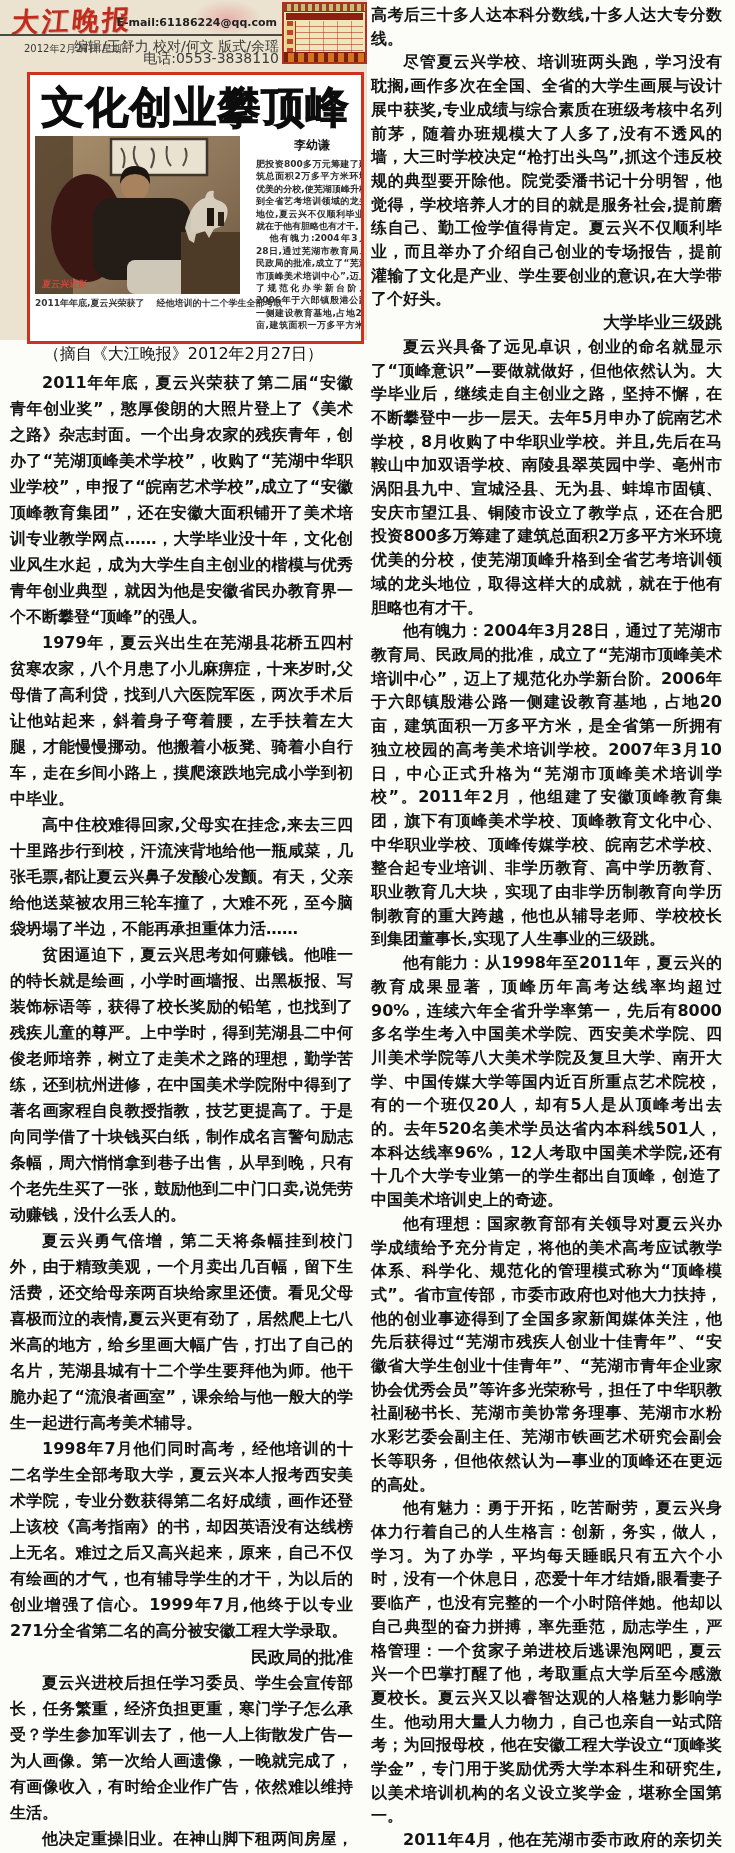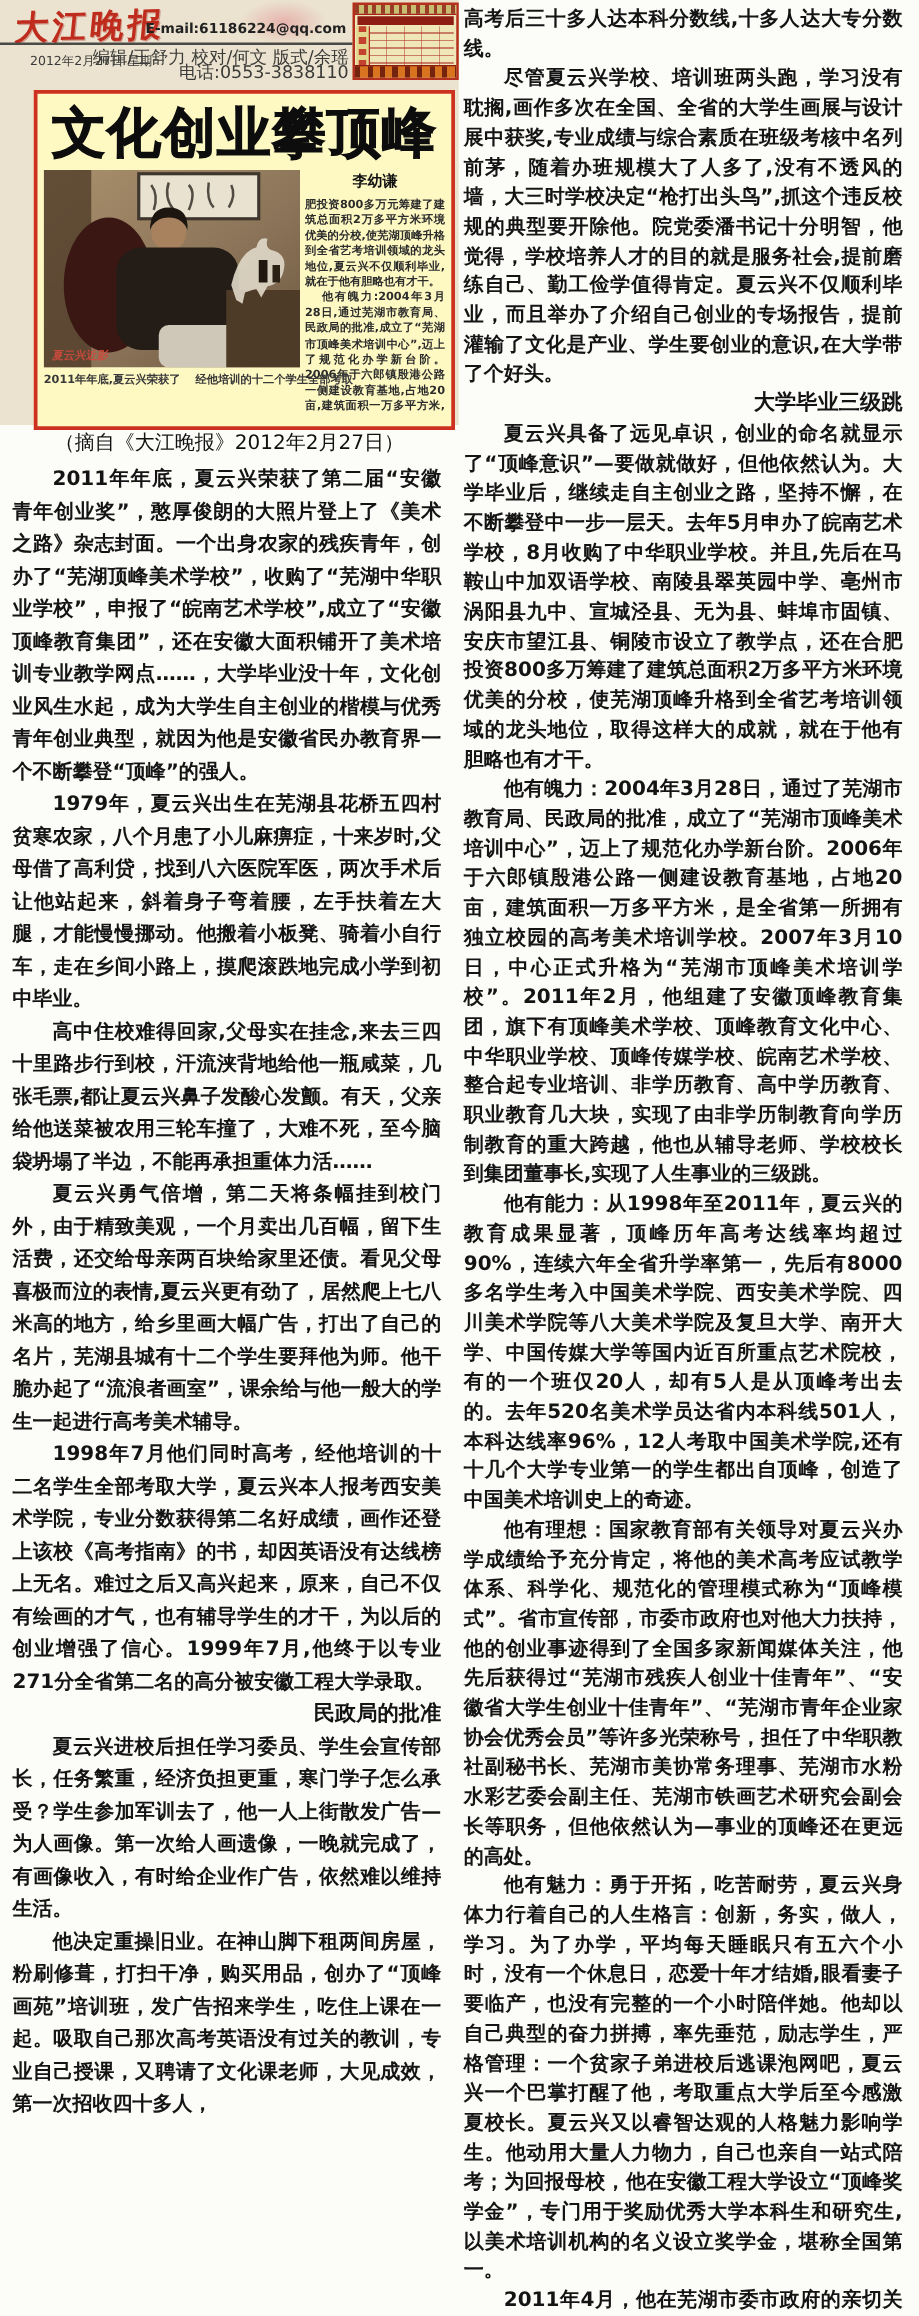--- a/index.html
+++ b/index.html
@@ -35,31 +35,31 @@
     background-size:6px 100%;background-position:2px 0;background-repeat:repeat-y;}
   .tt-grid{position:absolute;left:12px;right:2px;top:17px;bottom:10px;
     background:
       repeating-linear-gradient(to bottom,transparent 0 5px,rgba(170,40,30,.55) 5px 6px),
       repeating-linear-gradient(to right,transparent 0 13px,rgba(170,40,30,.45) 13px 14px);}
   .tt-bottom{position:absolute;left:0;right:0;bottom:0;height:9px;background:#d8731f;
     border-top:1px solid #8a1a12;
     background-image:repeating-linear-gradient(to right,rgba(90,15,10,.8) 0 4px,transparent 4px 10px);}
   
   .art-box{position:absolute;left:27px;top:72px;width:331px;height:266px;
-    border:3px solid #cd3120;background:#fef9c3;box-sizing:content-box;overflow:hidden;}
+    border:3px solid #cd3120;background:#ffffff;box-sizing:content-box;overflow:hidden;}
   .headline{margin-top:6px;text-align:center;font-size:43px;line-height:52px;
     font-weight:900;color:#0d0d0d;letter-spacing:1px;-webkit-text-stroke:1px #0d0d0d;}
   .clip-row{display:flex;margin-top:3px;padding:0 3px 0 5px;height:198px;overflow:hidden;}
   .photo-wrap{width:205px;position:relative;flex:none;}
   .photo-svg{width:205px;height:158px;display:block;}
   .photo-label{position:absolute;left:7px;top:142px;font-size:9px;color:#cf4a3c;
     font-weight:bold;transform:skewX(-8deg);opacity:.9;}
   .photo-caption{margin-top:3px;font-size:9px;color:#3a3a3a;font-weight:600;
     white-space:nowrap;display:flex;gap:12px;align-items:flex-end;}
-  .mini-col{width:112px;margin-left:4px;height:196px;overflow:hidden;flex:none;}
+  .mini-col{width:112px;margin-left:16px;height:196px;overflow:hidden;flex:none;}
   .byline{text-align:center;font-size:12px;font-weight:bold;color:#111;margin:1px 0 4px;}
   .mini-text p{margin:0;font-size:9px;line-height:12.4px;text-align:justify;
     color:#2c2c2c;font-weight:600;}
   .mini-text p.ind{text-indent:1.5em;}
   
   .source-note{position:absolute;left:0;top:344px;width:367px;text-align:center;
     font-size:16px;font-weight:normal;color:#101010;}
   .col{position:absolute;font-weight:700;text-align:justify;color:#141414;}
   .col-left{left:10px;top:370px;width:343px;font-size:16px;line-height:26px;}
   .col-right{left:371px;top:3px;width:351px;font-size:16px;line-height:23.7px;}
@@ -133,20 +133,21 @@
     </div>
   </div>
 </div>
 
 <div class="source-note">（摘自《大江晚报》2012年2月27日）</div>
 
 <div class="col col-left">
     <div class="para">2011年年底，夏云兴荣获了第二届“安徽青年创业奖”，憨厚俊朗的大照片登上了《美术之路》杂志封面。一个出身农家的残疾青年，创办了“芜湖顶峰美术学校”，收购了“芜湖中华职业学校”，申报了“皖南艺术学校”,成立了“安徽顶峰教育集团”，还在安徽大面积铺开了美术培训专业教学网点……，大学毕业没十年，文化创业风生水起，成为大学生自主创业的楷模与优秀青年创业典型，就因为他是安徽省民办教育界一个不断攀登“顶峰”的强人。</div>
     <div class="para">1979年，夏云兴出生在芜湖县花桥五四村贫寒农家，八个月患了小儿麻痹症，十来岁时,父母借了高利贷，找到八六医院军医，两次手术后让他站起来，斜着身子弯着腰，左手扶着左大腿，才能慢慢挪动。他搬着小板凳、骑着小自行车，走在乡间小路上，摸爬滚跌地完成小学到初中毕业。</div>
     <div class="para">高中住校难得回家,父母实在挂念,来去三四十里路步行到校，汗流浃背地给他一瓶咸菜，几张毛票,都让夏云兴鼻子发酸心发颤。有天，父亲给他送菜被农用三轮车撞了，大难不死，至今脑袋坍塌了半边，不能再承担重体力活……</div>
+    <div class="para">贫困逼迫下，夏云兴思考如何赚钱。他唯一的特长就是绘画，小学时画墙报、出黑板报、写装饰标语等，获得了校长奖励的铅笔，也找到了残疾儿童的尊严。上中学时，得到芜湖县二中何俊老师培养，树立了走美术之路的理想，勤学苦练，还到杭州进修，在中国美术学院附中得到了著名画家程自良教授指教，技艺更提高了。于是向同学借了十块钱买白纸，制作成名言警句励志条幅，周六悄悄拿到巷子出售，从早到晚，只有个老先生买了一张，鼓励他到二中门口卖,说凭劳动赚钱，没什么丢人的。</div>
     <div class="para">夏云兴勇气倍增，第二天将条幅挂到校门外，由于精致美观，一个月卖出几百幅，留下生活费，还交给母亲两百块给家里还债。看见父母喜极而泣的表情,夏云兴更有劲了，居然爬上七八米高的地方，给乡里画大幅广告，打出了自己的名片，芜湖县城有十二个学生要拜他为师。他干脆办起了“流浪者画室”，课余给与他一般大的学生一起进行高考美术辅导。</div>
     <div class="para">1998年7月他们同时高考，经他培训的十二名学生全部考取大学，夏云兴本人报考西安美术学院，专业分数获得第二名好成绩，画作还登上该校《高考指南》的书，却因英语没有达线榜上无名。难过之后又高兴起来，原来，自己不仅有绘画的才气，也有辅导学生的才干，为以后的创业增强了信心。1999年7月,他终于以专业271分全省第二名的高分被安徽工程大学录取。</div>
     <div class="sub-head">民政局的批准</div>
     <div class="para">夏云兴进校后担任学习委员、学生会宣传部长，任务繁重，经济负担更重，寒门学子怎么承受？学生参加军训去了，他一人上街散发广告—为人画像。第一次给人画遗像，一晚就完成了，有画像收入，有时给企业作广告，依然难以维持生活。</div>
     <div class="para">他决定重操旧业。在神山脚下租两间房屋，粉刷修葺，打扫干净，购买用品，创办了“顶峰画苑”培训班，发广告招来学生，吃住上课在一起。吸取自己那次高考英语没有过关的教训，专业自己授课，又聘请了文化课老师，大见成效，第一次招收四十多人，</div>
   </div>
 <div class="col col-right">
     <div class="para no-indent">高考后三十多人达本科分数线,十多人达大专分数线。</div>
     <div class="para">尽管夏云兴学校、培训班两头跑，学习没有耽搁,画作多次在全国、全省的大学生画展与设计展中获奖,专业成绩与综合素质在班级考核中名列前茅，随着办班规模大了人多了,没有不透风的墙，大三时学校决定“枪打出头鸟”,抓这个违反校规的典型要开除他。院党委潘书记十分明智，他觉得，学校培养人才的目的就是服务社会,提前磨练自己、勤工俭学值得肯定。夏云兴不仅顺利毕业，而且举办了介绍自己创业的专场报告，提前灌输了文化是产业、学生要创业的意识,在大学带了个好头。</div>
     <div class="sub-head">大学毕业三级跳</div>

